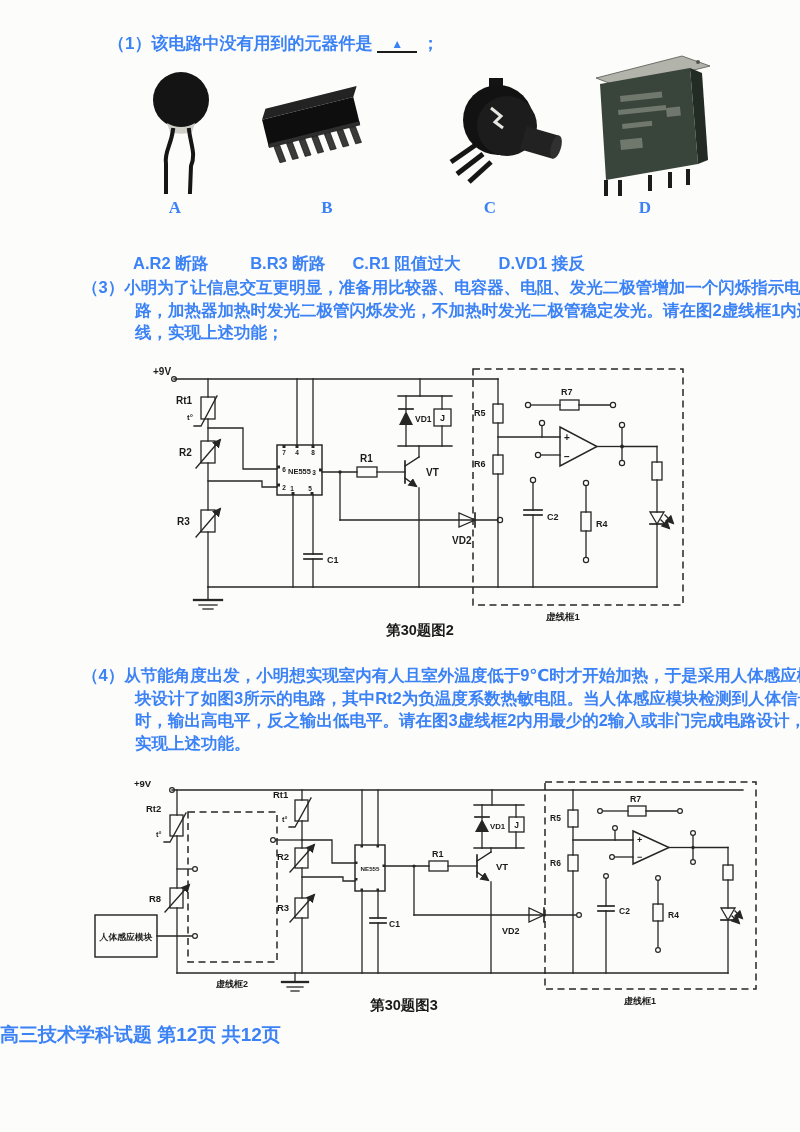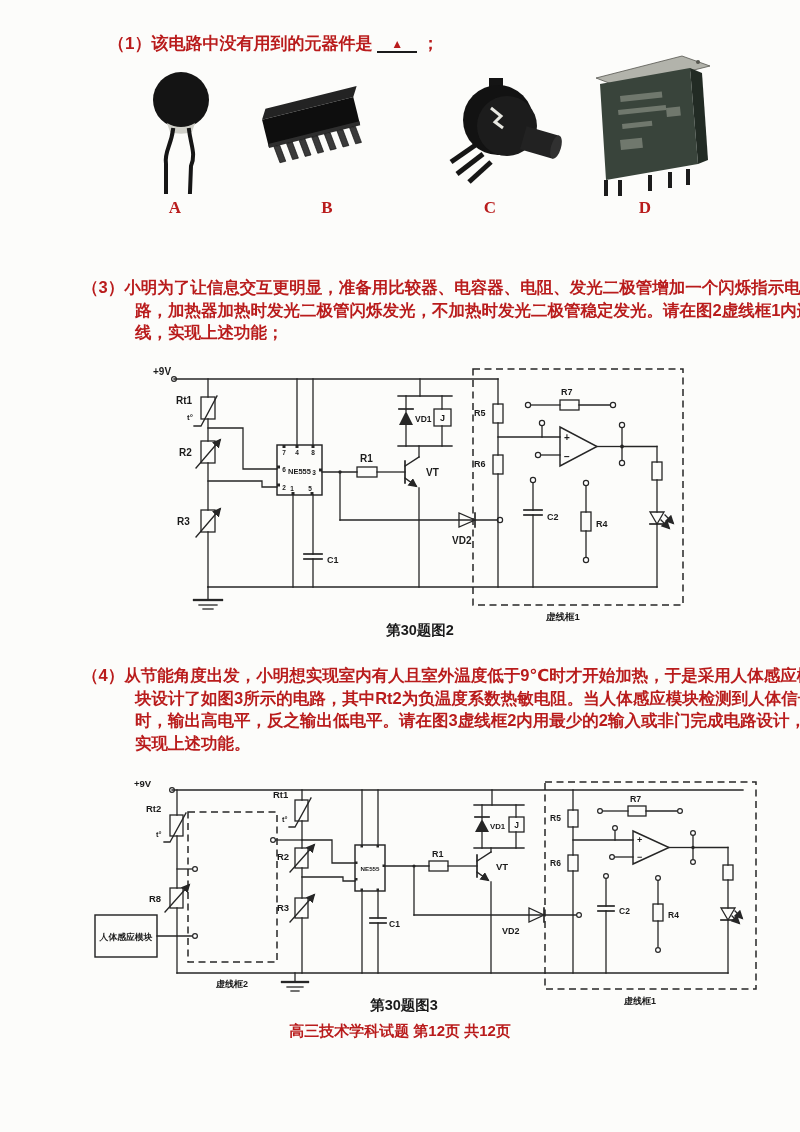--- a/index.html
+++ b/index.html
@@ -1,28 +1,28 @@
 <!DOCTYPE html>
 <html><head>
 <meta charset="utf-8">
 <style>
   html,body{margin:0;padding:0;background:#d9d9d9;}
   .page{position:relative;width:800px;height:1132px;background:#fcfcfa;
-        font-family:"Liberation Sans","DejaVu Sans",sans-serif;color:#b91c1c;overflow:hidden;}
+        font-family:"Liberation Sans","DejaVu Sans",sans-serif;color:#3b82f6;overflow:hidden;}
   .abs{position:absolute;}
   .q{font-size:16.5px;line-height:22.5px;font-weight:700;}
   .q1{font-size:17px;}
   .hang{padding-left:53px;text-indent:-53px;}
   .nowrap{white-space:nowrap;}
   .blank{display:inline-block;min-width:36px;text-align:center;border-bottom:2px solid #1b1b1b;
          font-size:12px;line-height:14px;vertical-align:1px;padding:0 2px;}
   .letter{font-family:"Liberation Serif","DejaVu Serif",serif;font-size:17px;font-weight:700;
           width:26px;text-align:center;}
   .choices{display:flex;font-size:16.5px;font-weight:700;}
-  .footer{left:0;right:0;text-align:center;font-size:15px;font-weight:700;}
+  .footer{left:0;right:0;font-size:19px;font-weight:700;}
   svg.fig{position:absolute;overflow:visible;}
   .s{stroke:#262626;stroke-width:1.3;fill:none;stroke-linecap:square;}
   .s14{stroke:#262626;stroke-width:1.45;fill:none;}
   .s17{stroke:#262626;stroke-width:1.7;fill:none;stroke-linecap:square;}
   .s22{stroke:#262626;stroke-width:2.3;fill:none;stroke-linecap:square;}
   .sf{fill:#262626;stroke:none;}
   .hollow{fill:none;stroke:#262626;stroke-width:1.3;}
   .term{fill:#fff;stroke:#262626;stroke-width:1.2;}
   .dash{fill:none;stroke:#262626;stroke-width:1.5;stroke-dasharray:7 4.5;}
   .lbl{font-weight:700;fill:#1b1b1b;}
@@ -97,20 +97,26 @@
       <rect x="30" y="92" width="22" height="10" transform="rotate(-6 30 92)"></rect>
     </g>
     <circle cx="108" cy="14" r="2" fill="#55564f"></circle>
   </svg>
 
   <div class="abs letter" style="left:162px;top:198px;">A</div>
   <div class="abs letter" style="left:314px;top:198px;">B</div>
   <div class="abs letter" style="left:477px;top:198px;">C</div>
   <div class="abs letter" style="left:632px;top:198px;">D</div>
 
+  <div class="abs choices" style="left:133px;top:253px;">
+    <span style="margin-right:42px;">A.R2 断路</span>
+    <span style="margin-right:27px;">B.R3 断路</span>
+    <span style="margin-right:38px;">C.R1 阻值过大</span>
+    <span>D.VD1 接反</span>
+  </div>
 
   <div class="abs q hang" style="left:82px;top:276px;width:680px;">
     <span>（3）</span><span>小明为了让信息交互更明显，准备用比较器、电容器、电阻、发光二极管增加一个闪烁指示电路，加热器加热时发光二极管闪烁发光，不加热时发光二极管稳定发光。请在图2虚线框1内连线，实现上述功能；</span>
   </div>
 
   <svg class="fig" style="left:150px;top:362px;" width="545" height="280" viewBox="0 0 545 280">
     <defs>
       <marker id="a2" markerWidth="8" markerHeight="8" refX="5.5" refY="3.5" orient="auto">
         <path d="M0,0 L7,3.5 L0,7 Z" fill="#262626"></path>
       </marker>

